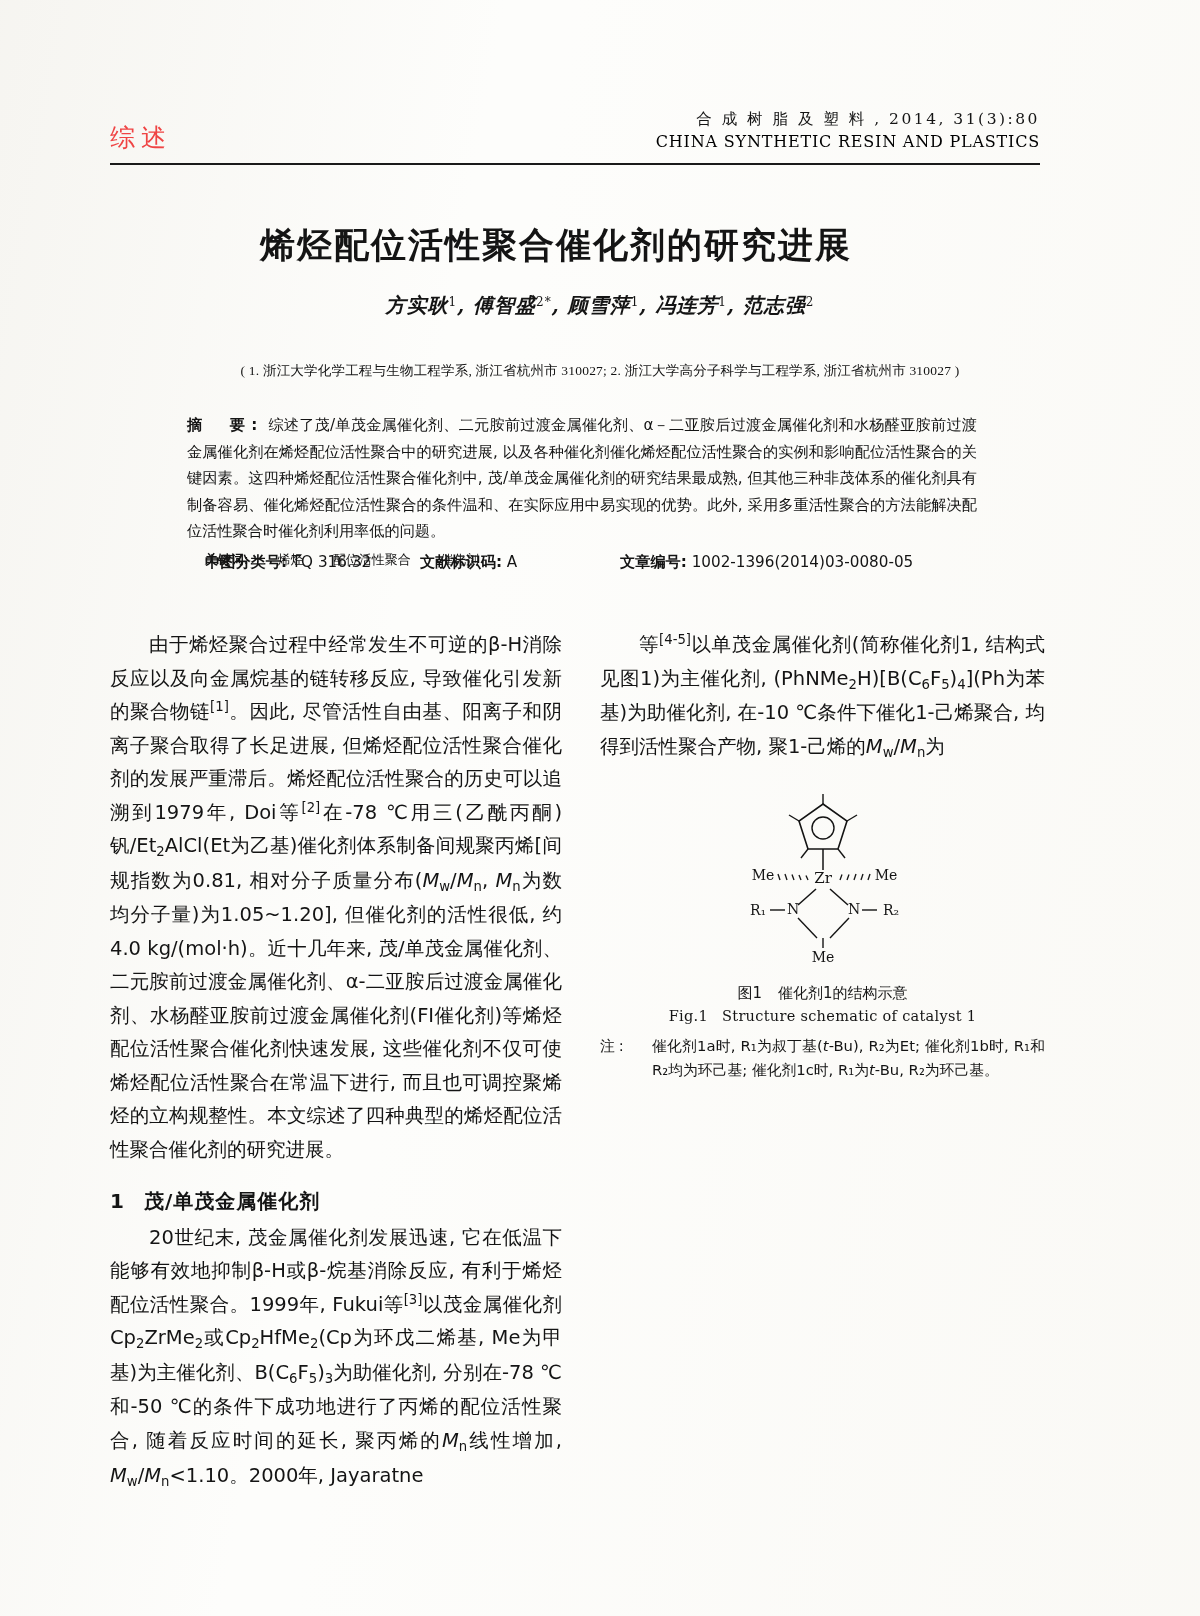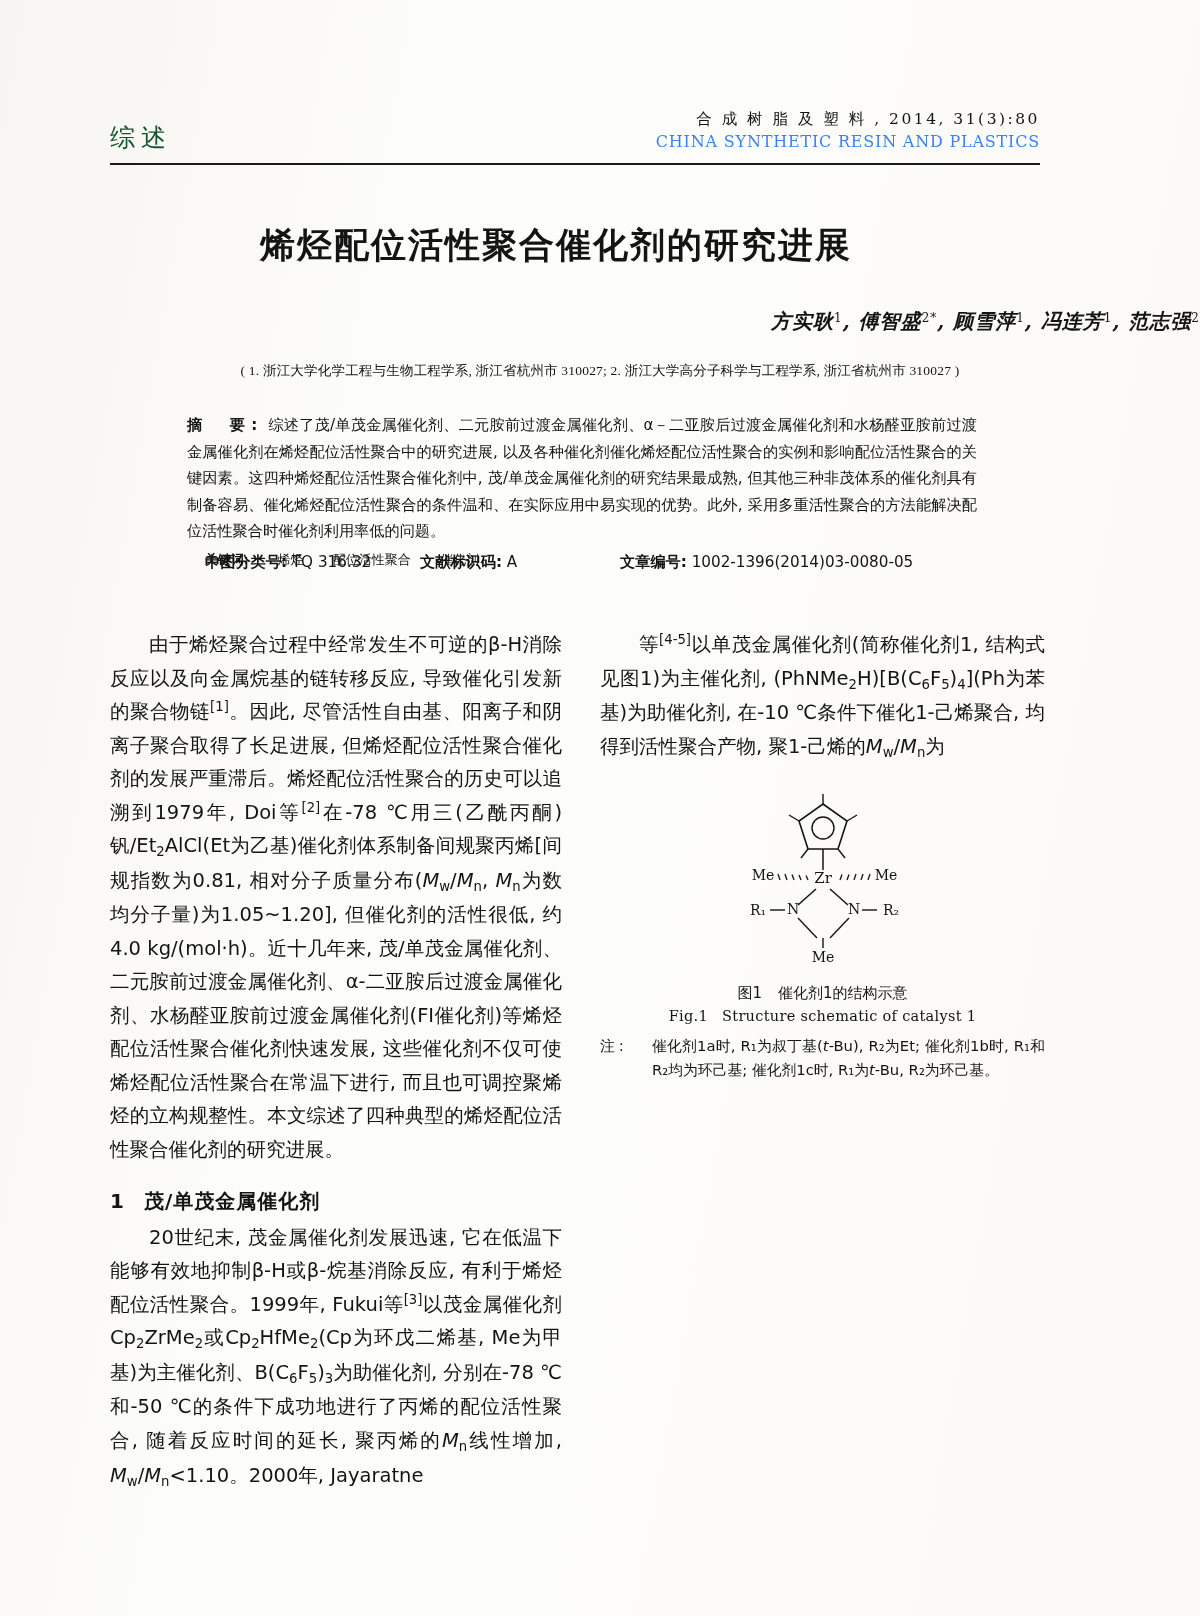--- a/index.html
+++ b/index.html
@@ -37,60 +37,60 @@
   }
   .header-row {
     display: flex;
     align-items: flex-end;
     justify-content: space-between;
   }
   .header-left {
     font-size: 25px;
     letter-spacing: 6px;
     font-family: "DejaVu Sans", "Liberation Sans", sans-serif;
-    color: #14532d;
+    color: #ef4444;
   }
   .header-right {
     text-align: right;
     line-height: 1.45;
   }
   .journal-cn {
     font-size: 15.5px;
     letter-spacing: 2.5px;
     font-family: "DejaVu Serif", serif;
     margin-top: 48px;
   }
   .journal-en {
     font-size: 16px;
     letter-spacing: 0.8px;
     font-family: "DejaVu Serif", serif;
-    color: #3b82f6;
+    color: #000000;
   }
   .header-rule {
     margin-top: 9px;
     border-top: 2.2px solid #1a1a1a;
     width: 930px;
   }
 
   .title {
     position: absolute;
     top: 222px;
     left: 0; width: 1112px;
     text-align: center;
     font-size: 35px;
     font-weight: bold;
     letter-spacing: 2px;
     font-family: "DejaVu Sans", "Liberation Sans", sans-serif;
   }
 
   .authors {
     position: absolute;
-    top: 308px;
+    top: 292px;
     left: 0; width: 1200px;
-    text-align: right;
+    text-align: center;
     font-size: 20px;
     font-family: "DejaVu Serif", serif;
     font-style: italic;
     font-weight: bold;
     letter-spacing: 1px;
   }
   .authors sup { font-size: 12px; font-style: normal; font-weight: normal; }
 
   .affil {
     position: absolute;

